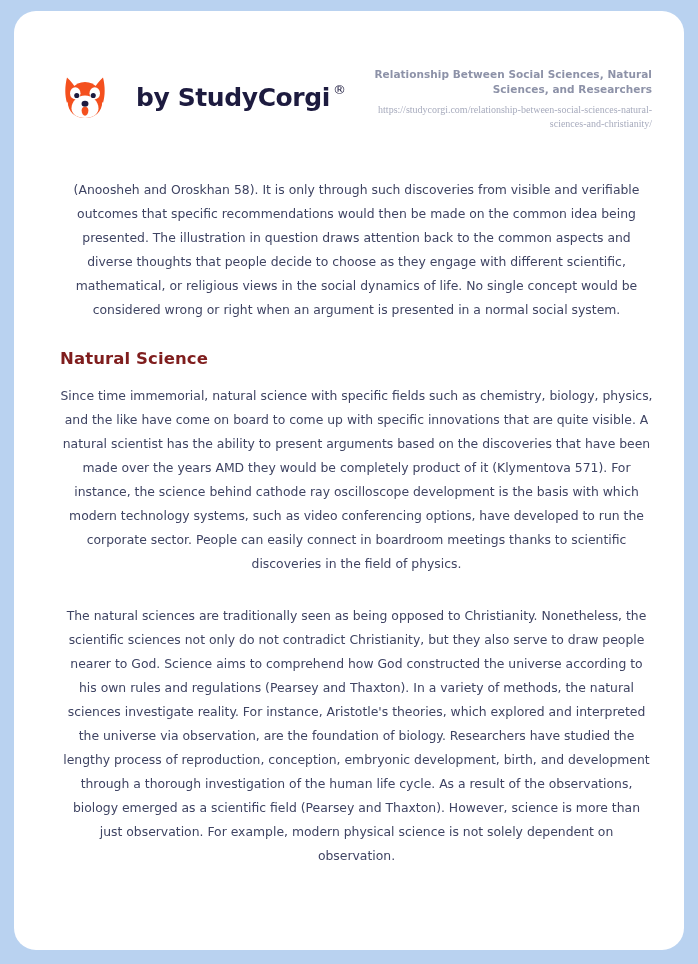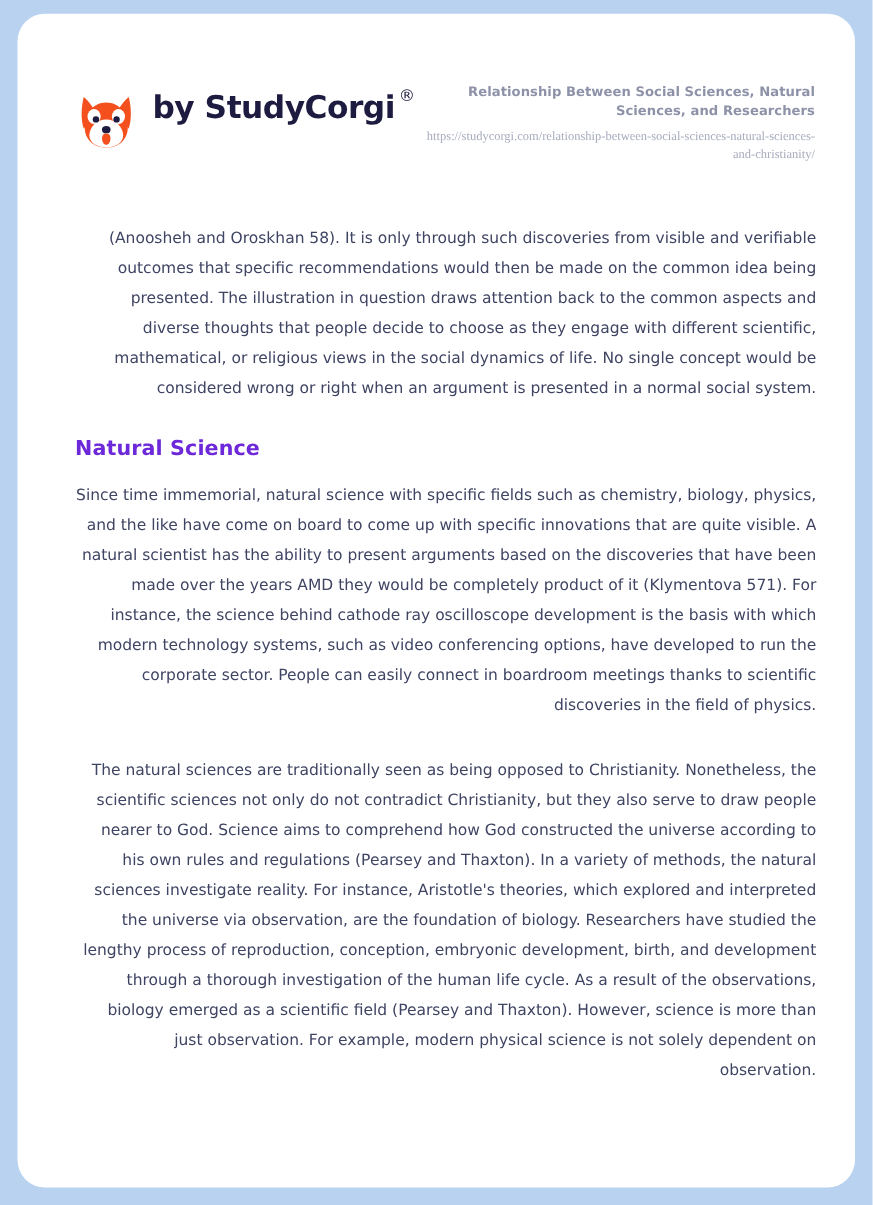--- a/index.html
+++ b/index.html
@@ -28,21 +28,22 @@
   
   .doc-header {
     display: flex;
     align-items: flex-start;
     justify-content: space-between;
     padding: 54px 32px 0 47px;
   }
 
   .brand {
     display: flex;
-    gap: 13px;
+    align-items: center;
+    gap: 27px;
     flex: 0 0 auto;
     padding-top: 8px;
   }
 
   .brand-mark {
     width: 48px;
     height: 48px;
     flex: 0 0 auto;
     display: block;
   }
@@ -97,29 +98,29 @@
     padding: 0 31px 0 46px;
     margin-top: 46px;
   }
 
   .para {
     font-family: "DejaVu Sans", sans-serif;
     font-size: 12.4px;
     line-height: 24px;
     color: #3f4463;
     margin: 0;
-    text-align: right;
+    text-align: center;
   }
   .para + .para { margin-top: 28px; }
 
   .section-heading {
     font-family: "DejaVu Sans", sans-serif;
     font-weight: bold;
     font-size: 16.5px;
-    color: #6d28d9;
+    color: #7f1d1d;
     margin: 27px 0 16px 0;
     letter-spacing: 0.1px;
   }
 
   .gap-lg { margin-top: 42px; }
 </style>
 </head>
 <body>
 
 <div class="page-card">

